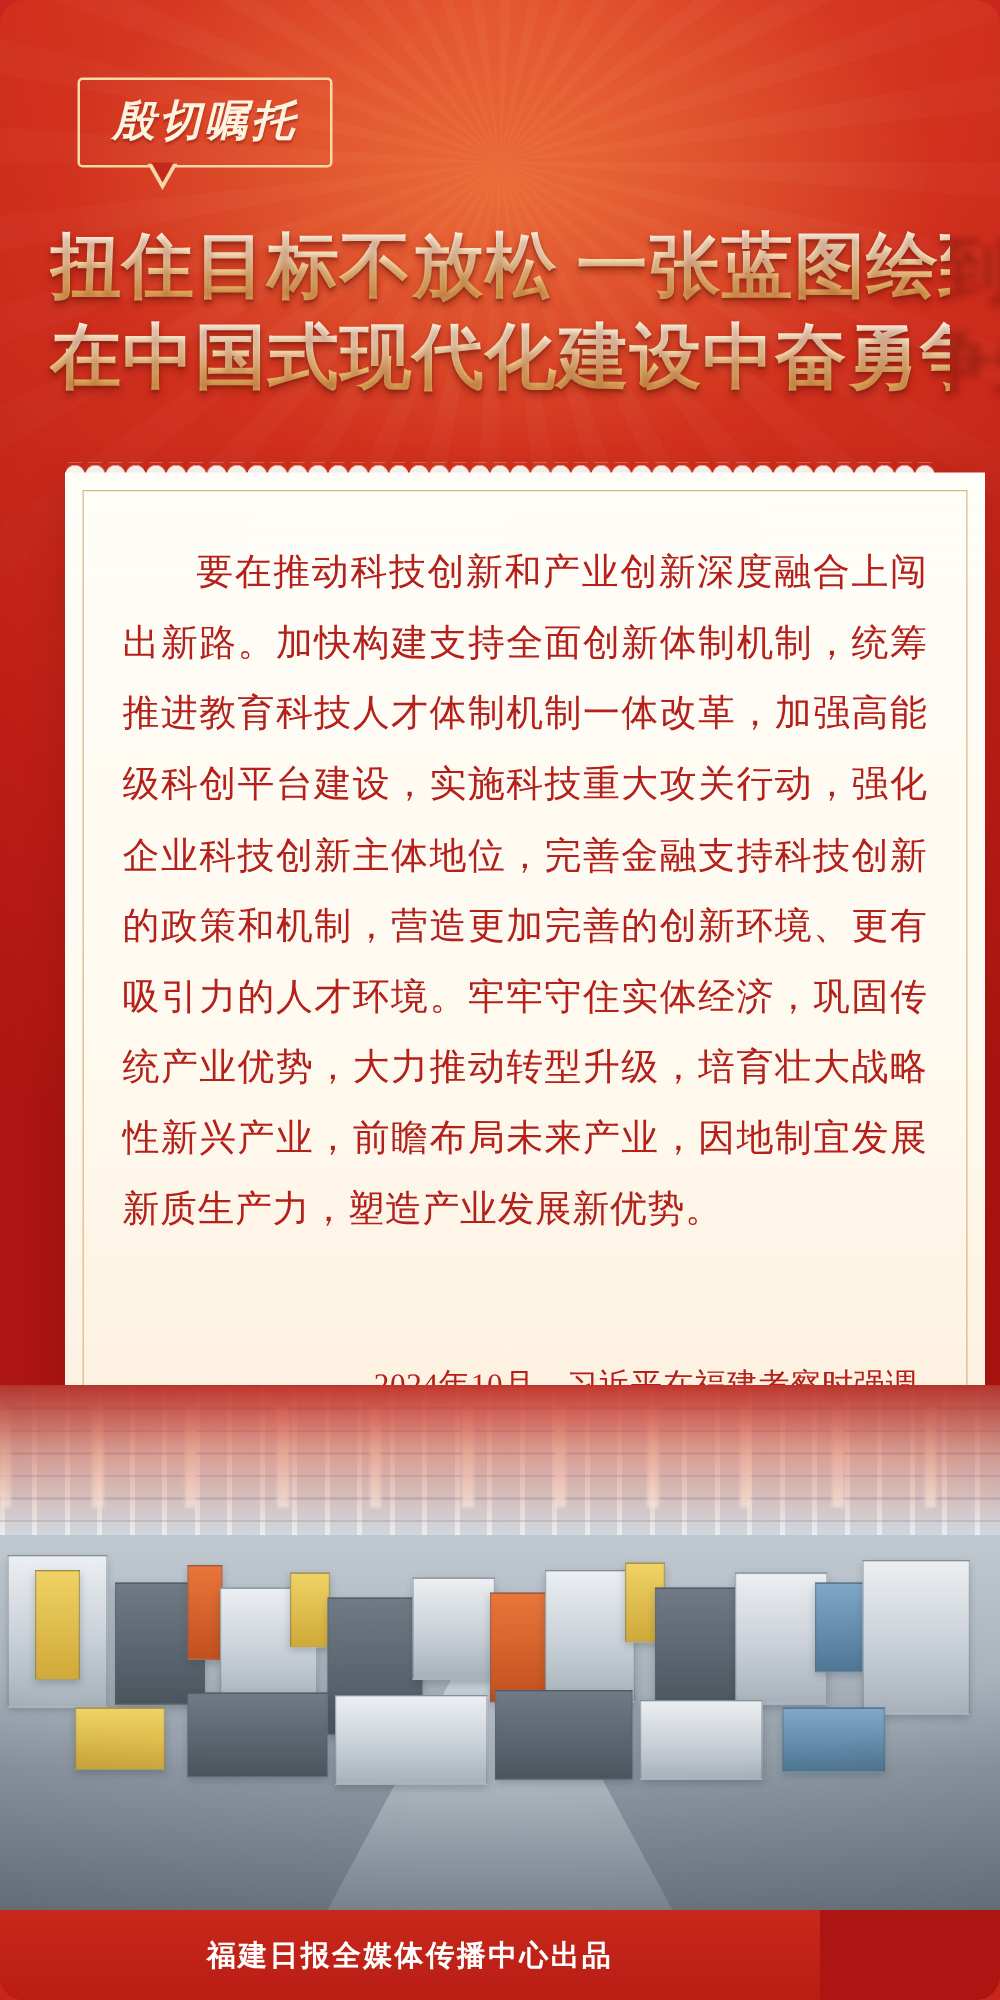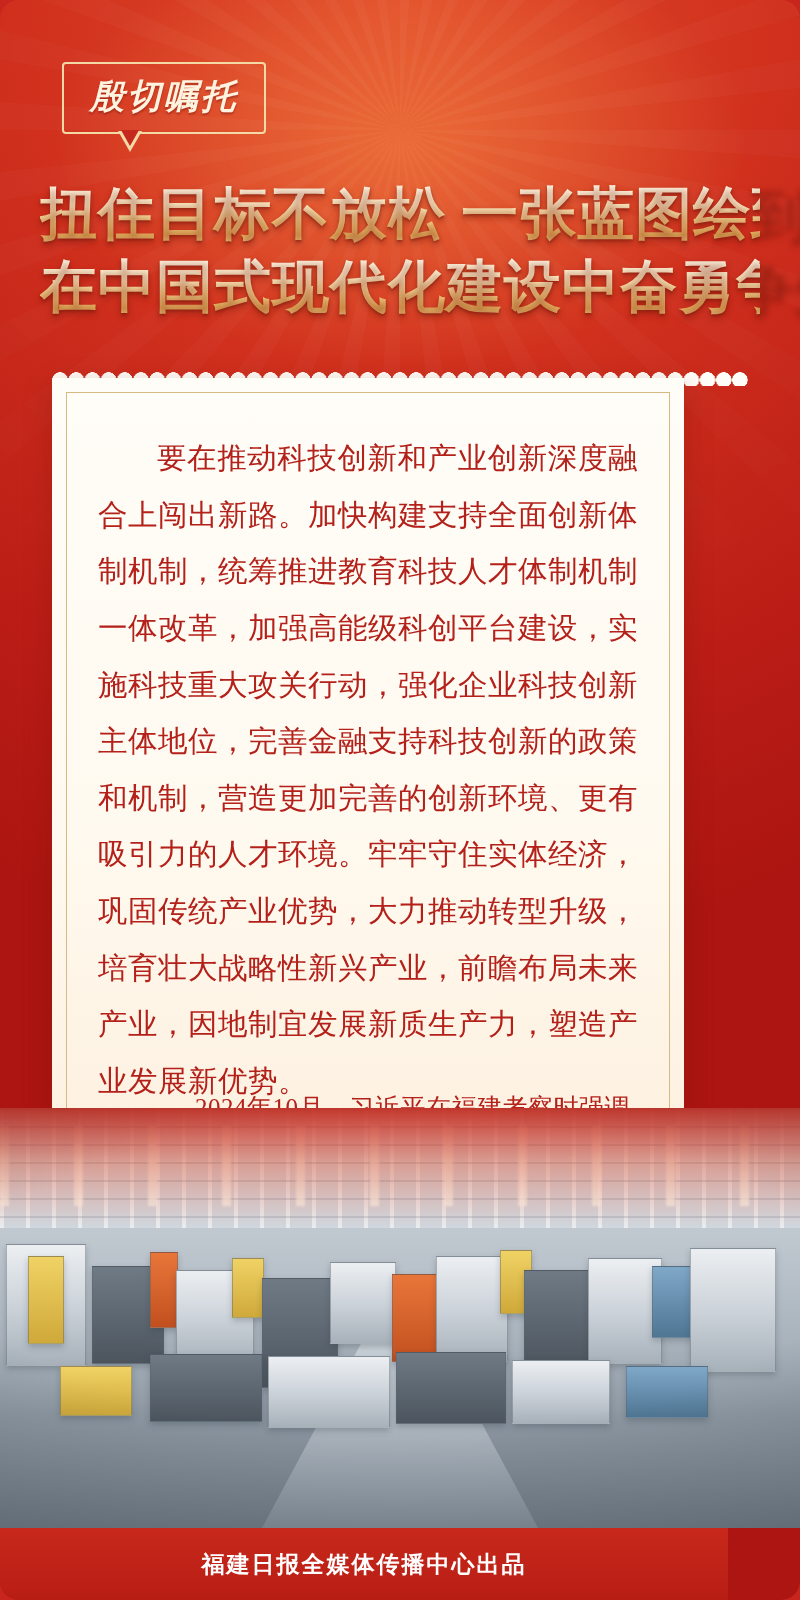--- a/index.html
+++ b/index.html
@@ -118,21 +118,21 @@
     text-shadow: 0 3px 6px rgba(110,18,8,0.35);
     filter: drop-shadow(0 2px 1px rgba(120,25,10,0.5));
     white-space: nowrap;
   }
 
   
   .card {
     position: absolute;
     left: 52px;
     top: 378px;
-    width: 632px;
+    width: 736px;
     height: 790px;
     background: linear-gradient(180deg, #fffdf8 0%, #fffaf0 55%, #fdf0df 100%);
     box-shadow: 0 8px 26px rgba(110,18,8,0.28);
   }
   
   .card-scallop {
     position: absolute;
     left: 52px;
     top: 370px;
     width: 696px;
@@ -244,21 +244,21 @@
     position: absolute;
     left: 0; top: 0; width: 100%; height: 100%;
     background: radial-gradient(120% 80% at 50% 40%, rgba(0,0,0,0) 45%, rgba(30,40,50,0.32) 100%);
   }
 
   
   .footer {
     position: absolute;
     left: 0;
     bottom: 0;
-    width: 728px;
+    width: 656px;
     height: 72px;
     background: linear-gradient(180deg, #c8281b 0%, #b81d14 100%);
     display: flex;
     align-items: center;
     justify-content: center;
   }
   .footer-text {
     font-family: "Liberation Serif", "DejaVu Serif", serif;
     font-weight: bold;
     font-size: 23px;

